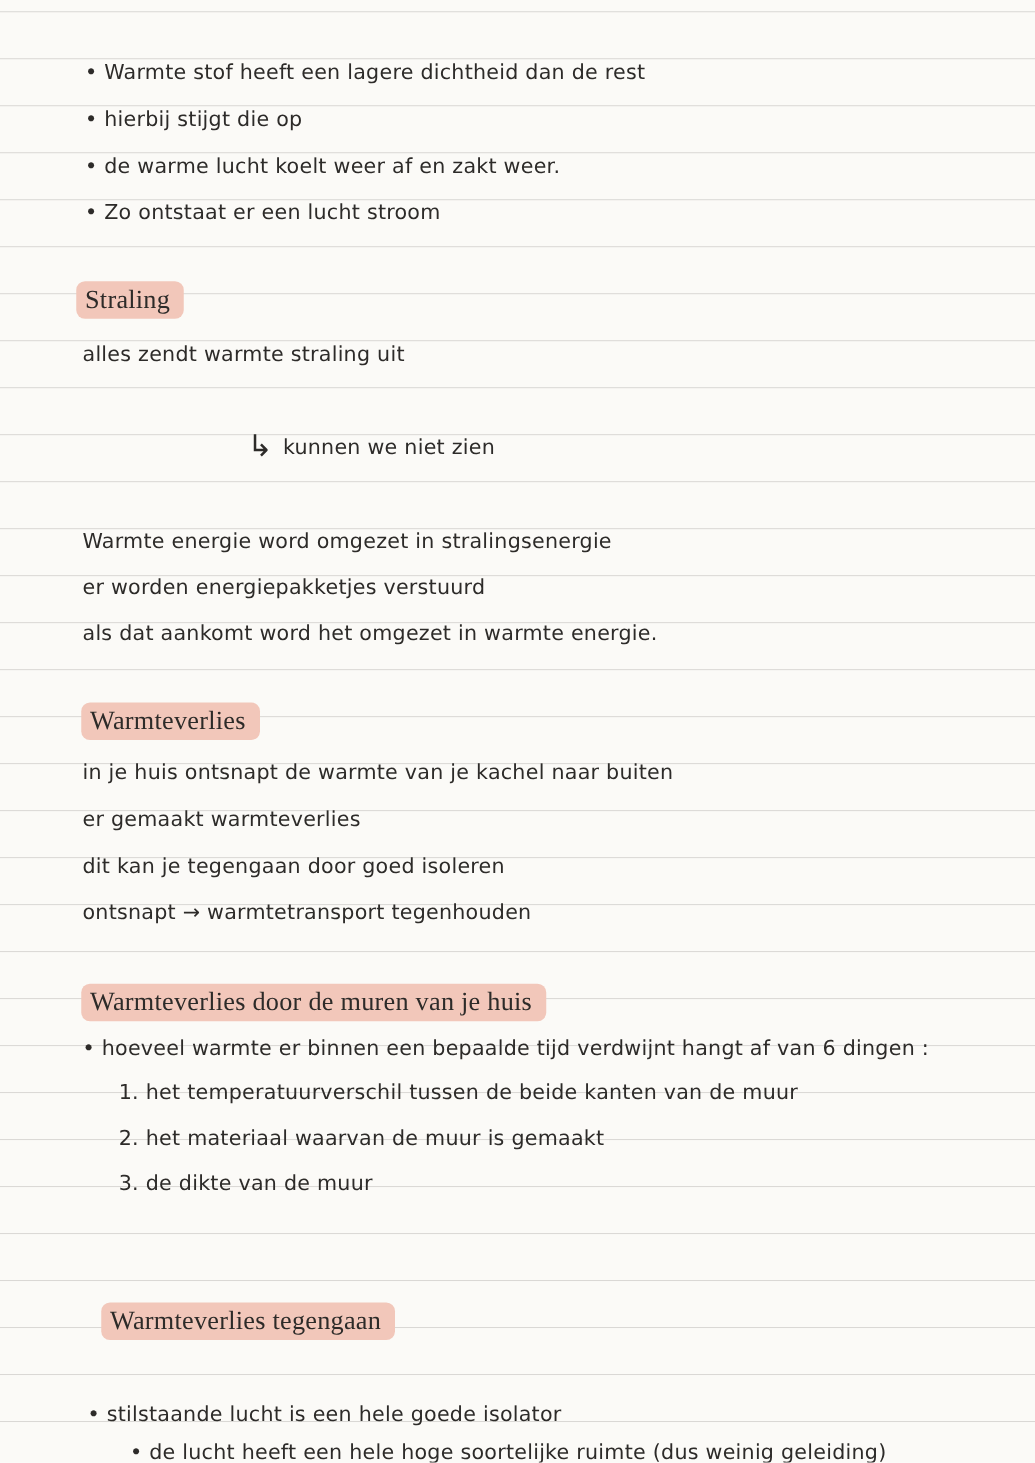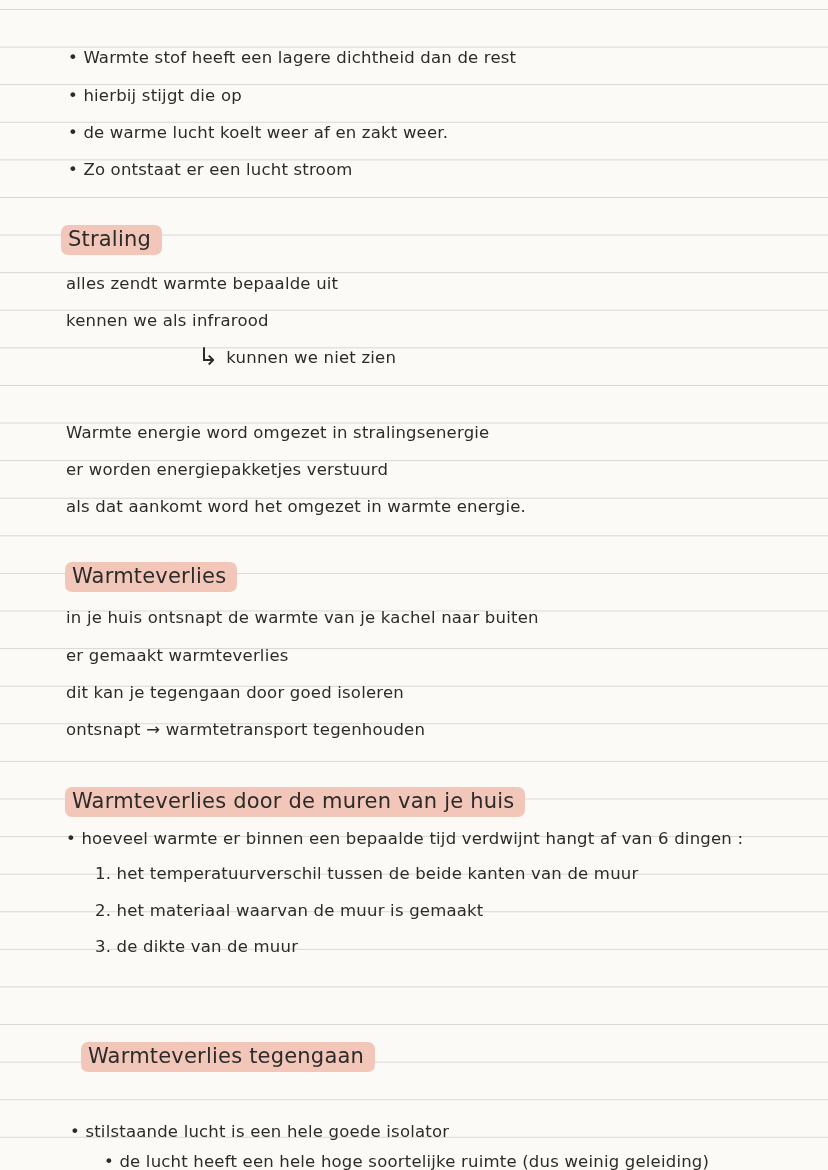--- a/index.html
+++ b/index.html
@@ -16,21 +16,21 @@
     color: #2d2b29;
   }
   .line {
     position: absolute;
     font-size: 16.5px;
     letter-spacing: 0.2px;
     white-space: nowrap;
     line-height: 1.2;
     text-align: center;
   }
-  .heading-line { font-size: 21px; }
+  .heading-line { font-size: 21px; font-family: Liberation Serif, serif; }
   .hl {
     background: #f2c7ba;
     border-radius: 7px;
     padding: 2px 11px 4px 7px;
     margin-left: -7px;
   }
   .arrow-glyph {
     font-size: 24px;
     margin-right: 8px;
     display: inline-block;
@@ -43,22 +43,21 @@
 <div class="page">
 
   <div class="line" style="top:48px;  left:68px">• Warmte stof heeft een lagere dichtheid dan de rest</div>
   <div class="line" style="top:86px;  left:68px">• hierbij stijgt die op</div>
   <div class="line" style="top:123px; left:68px">• de warme lucht koelt weer af en zakt weer.</div>
   <div class="line" style="top:160px; left:68px">• Zo ontstaat er een lucht stroom</div>
 
   <div class="line heading-line" style="top:227px; left:68px">
     <span class="hl">Straling</span>
   </div>
-  <div class="line" style="top:274px; left:66px">alles zendt warmte bepaalde uit</div>
-  <div class="line" style="top:311px; left:66px">kennen we als infrarood</div>
+  <div class="line" style="top:274px; left:66px">alles zendt warmte straling uit</div>
   <div class="line" style="top:341px; left:198px">
     <span class="arrow-glyph">↳</span><span>kunnen we niet zien</span>
   </div>
   <div class="line" style="top:423px; left:66px">Warmte energie word omgezet in stralingsenergie</div>
   <div class="line" style="top:460px; left:66px">er worden energiepakketjes verstuurd</div>
   <div class="line" style="top:497px; left:66px">als dat aankomt word het omgezet in warmte energie.</div>
 
   <div class="line heading-line" style="top:564px; left:72px">
     <span class="hl">Warmteverlies</span>
   </div>

